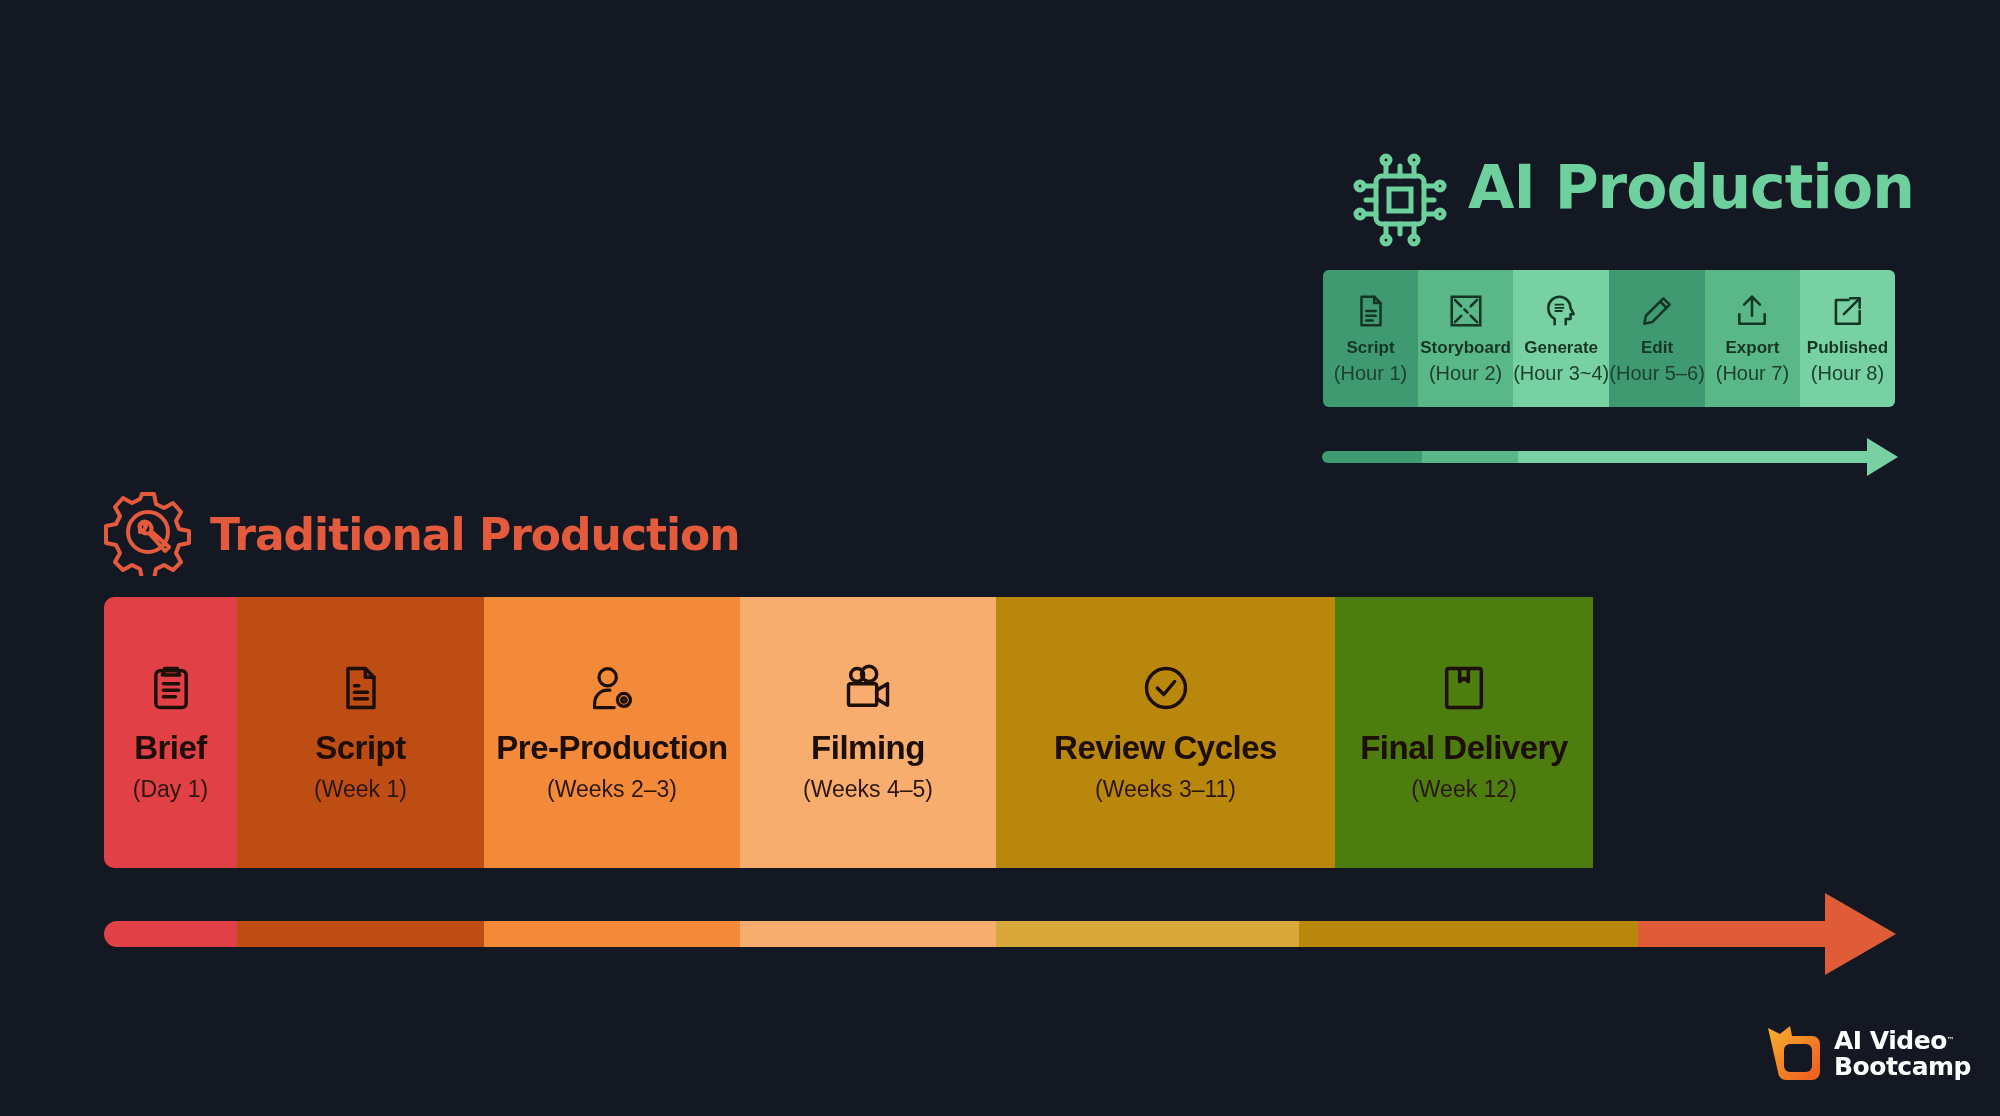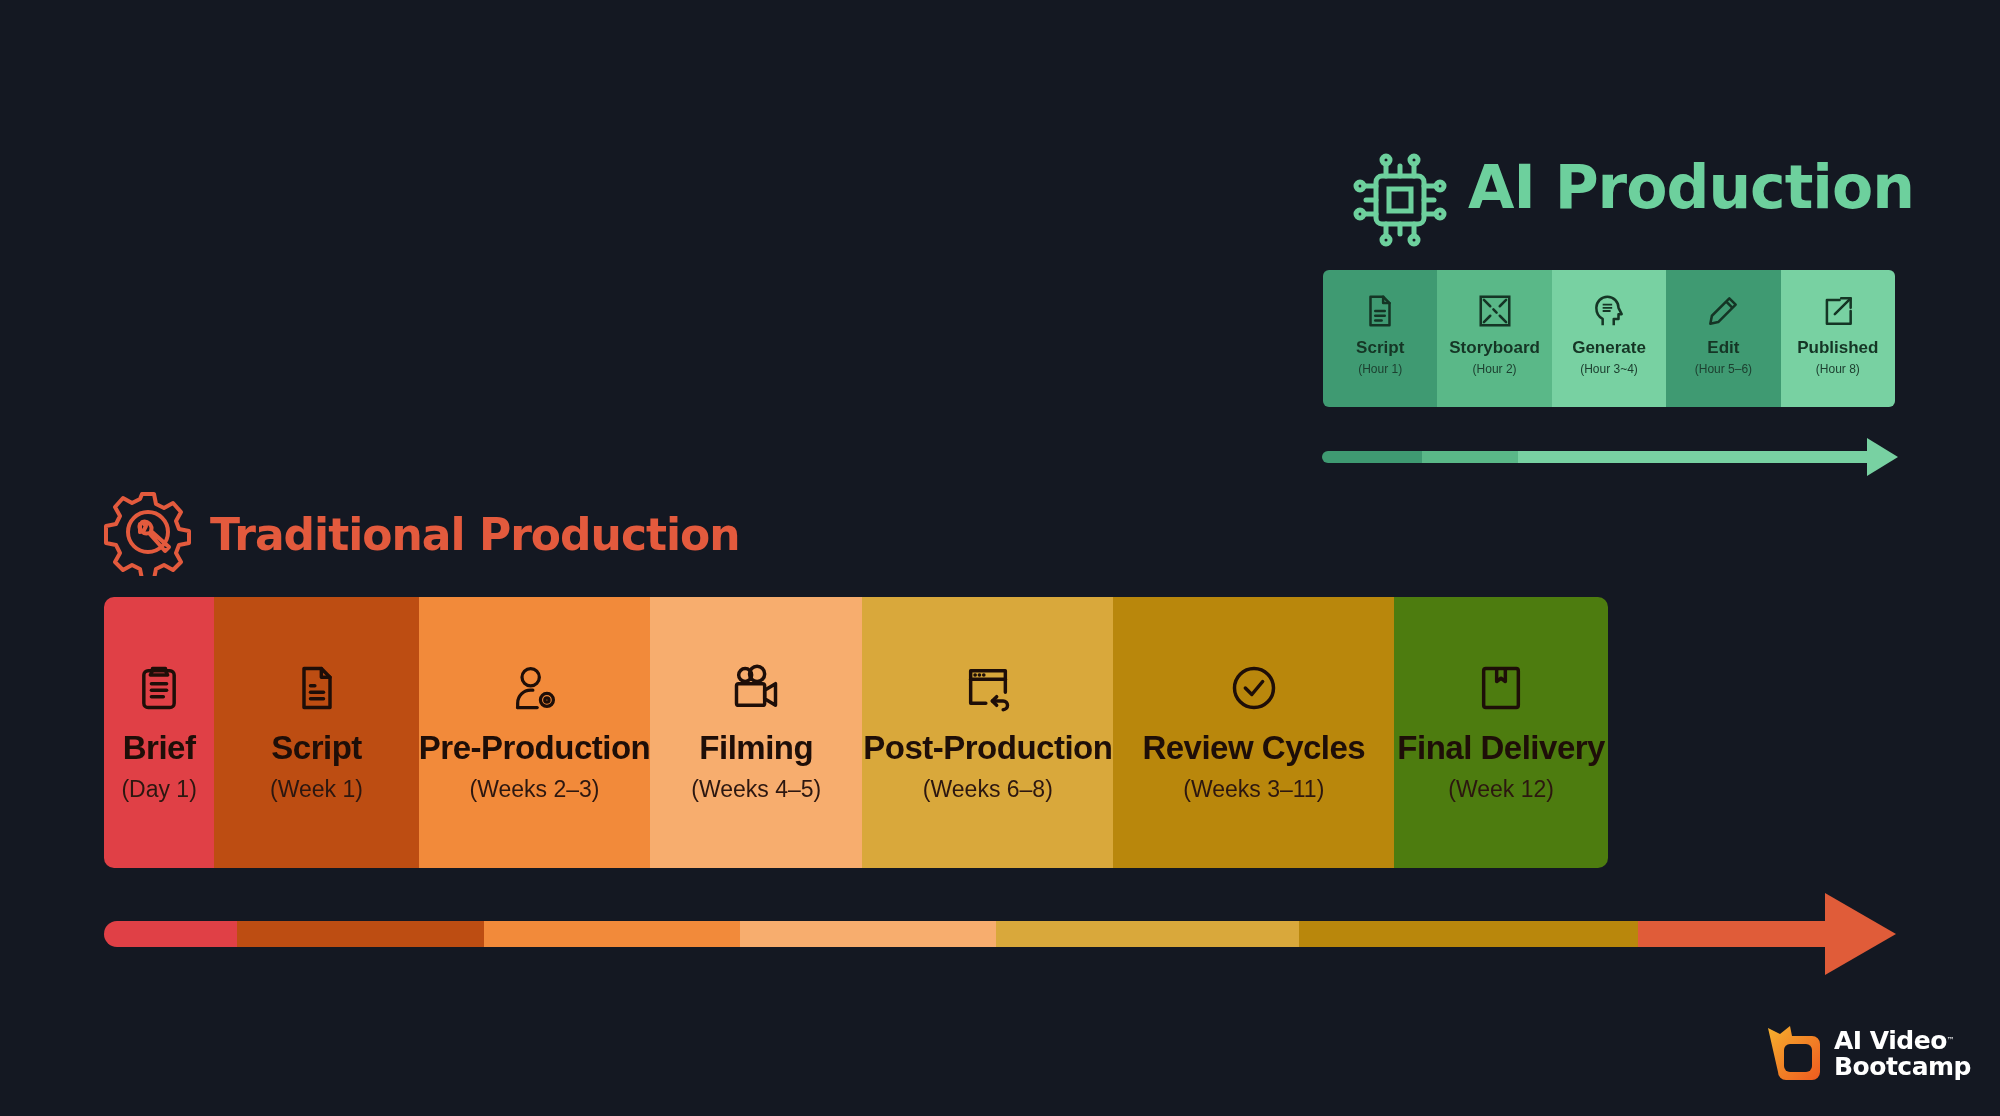--- a/index.html
+++ b/index.html
@@ -13,21 +13,21 @@
 
   
   #ai-header { left: 1352px; top: 152px; height: 106px; display: flex; }
   #ai-title { font-family: "DejaVu Sans", sans-serif; font-weight: bold; font-size: 60px; color: #6dd09d; margin-left: 20px; letter-spacing: -1px; }
 
   
   #ai-panel { left: 1323px; top: 270px; width: 572px; height: 137px; border-radius: 6px; overflow: hidden; display: flex; }
   .ai-col { flex: 1; display: flex; flex-direction: column; align-items: center; justify-content: flex-start; padding-top: 22px; box-sizing: border-box; color: #153525; }
   .ai-col svg { width: 38px; height: 38px; }
   .ai-label { font-weight: bold; font-size: 17px; margin-top: 8px; white-space: nowrap; }
-  .ai-sub { font-size: 12px; margin-top: 4px; white-space: nowrap; color: #1d4030; }
+  .ai-sub { font-size: 20px; margin-top: 4px; white-space: nowrap; color: #1d4030; }
 
   
   #ai-arrow { left: 1322px; top: 436px; width: 576px; height: 42px; }
 
   
   #trad-header { left: 104px; top: 490px; height: 88px; display: flex; align-items: center; }
   #trad-title { font-family: "DejaVu Sans", sans-serif; font-weight: bold; font-size: 44px; color: #e35a3d; margin-left: 18px; letter-spacing: -1px; }
 
   
   #trad-panel { left: 104px; top: 597px; width: 1504px; height: 271px; border-radius: 10px; overflow: hidden; display: flex; }
@@ -114,20 +114,29 @@
     <span class="ai-sub">(Hour 3~4)</span>
   </div>
   <div class="ai-col" style="background:#3f9a72">
     <svg viewBox="0 0 24 24" fill="none" stroke="#153525" stroke-width="1.6" stroke-linejoin="round">
         <path d="M4 20l1-5L16 4l4 4L9 19z"></path>
         <line x1="14" y1="6" x2="18" y2="10"></line>
       </svg>
     <span class="ai-label">Edit</span>
     <span class="ai-sub">(Hour 5–6)</span>
   </div>
+  <div class="ai-col" style="background:#5ab888">
+    <svg viewBox="0 0 24 24" fill="none" stroke="#153525" stroke-width="1.6" stroke-linecap="round" stroke-linejoin="round">
+        <line x1="12" y1="3" x2="12" y2="15"></line>
+        <polyline points="7,8 12,3 17,8"></polyline>
+        <path d="M4 14v6h16v-6"></path>
+      </svg>
+    <span class="ai-label">Export</span>
+    <span class="ai-sub">(Hour 7)</span>
+  </div>
   <div class="ai-col" style="background:#78d1a2">
     <svg viewBox="0 0 24 24" fill="none" stroke="#153525" stroke-width="1.6" stroke-linecap="round" stroke-linejoin="round">
         <path d="M13 5H5v15h15v-8"></path>
         <line x1="10" y1="14" x2="20" y2="4"></line>
         <polyline points="14,4 20,4 20,10"></polyline>
       </svg>
     <span class="ai-label">Published</span>
     <span class="ai-sub">(Hour 8)</span>
   </div>
 </div>
@@ -187,33 +196,20 @@
   </div>
   <div class="tr-col" style="background:#f7ad6e;width:256px">
     <svg viewBox="0 0 24 24" fill="none" stroke="#1e0e08" stroke-width="1.6" stroke-linejoin="round">
         <circle cx="7" cy="6" r="3"></circle>
         <circle cx="12.5" cy="5.5" r="3.5"></circle>
         <rect x="3" y="10" width="13" height="10" rx="1"></rect>
         <polygon points="16,13 21,10 21,20 16,17"></polygon>
       </svg>
     <span class="tr-label">Filming</span>
     <span class="tr-sub">(Weeks 4–5)</span>
-  </div>
-  <div class="tr-col" style="background:#d9a83b;width:303px">
-    <svg viewBox="0 0 24 24" fill="none" stroke="#1e0e08" stroke-width="1.6" stroke-linecap="round" stroke-linejoin="round">
-        <path d="M11 19H4V4h16v10"></path>
-        <line x1="4" y1="8" x2="20" y2="8"></line>
-        <line x1="6" y1="6" x2="6.1" y2="6"></line>
-        <line x1="8" y1="6" x2="8.1" y2="6"></line>
-        <line x1="10" y1="6" x2="10.1" y2="6"></line>
-        <polyline points="16,16 14,18 16,20"></polyline>
-        <path d="M14 18h5a2 2 0 0 1 0 4"></path>
-      </svg>
-    <span class="tr-label">Post-Production</span>
-    <span class="tr-sub">(Weeks 6–8)</span>
   </div>
   <div class="tr-col" style="background:#b9870c;width:339px">
     <svg viewBox="0 0 24 24" fill="none" stroke="#1e0e08" stroke-width="1.6" stroke-linecap="round" stroke-linejoin="round">
         <circle cx="12" cy="12" r="9"></circle>
         <polyline points="8,12 11,15 16,9"></polyline>
       </svg>
     <span class="tr-label">Review Cycles</span>
     <span class="tr-sub">(Weeks 3–11)</span>
   </div>
   <div class="tr-col" style="background:#4d7c0f;width:258px">

